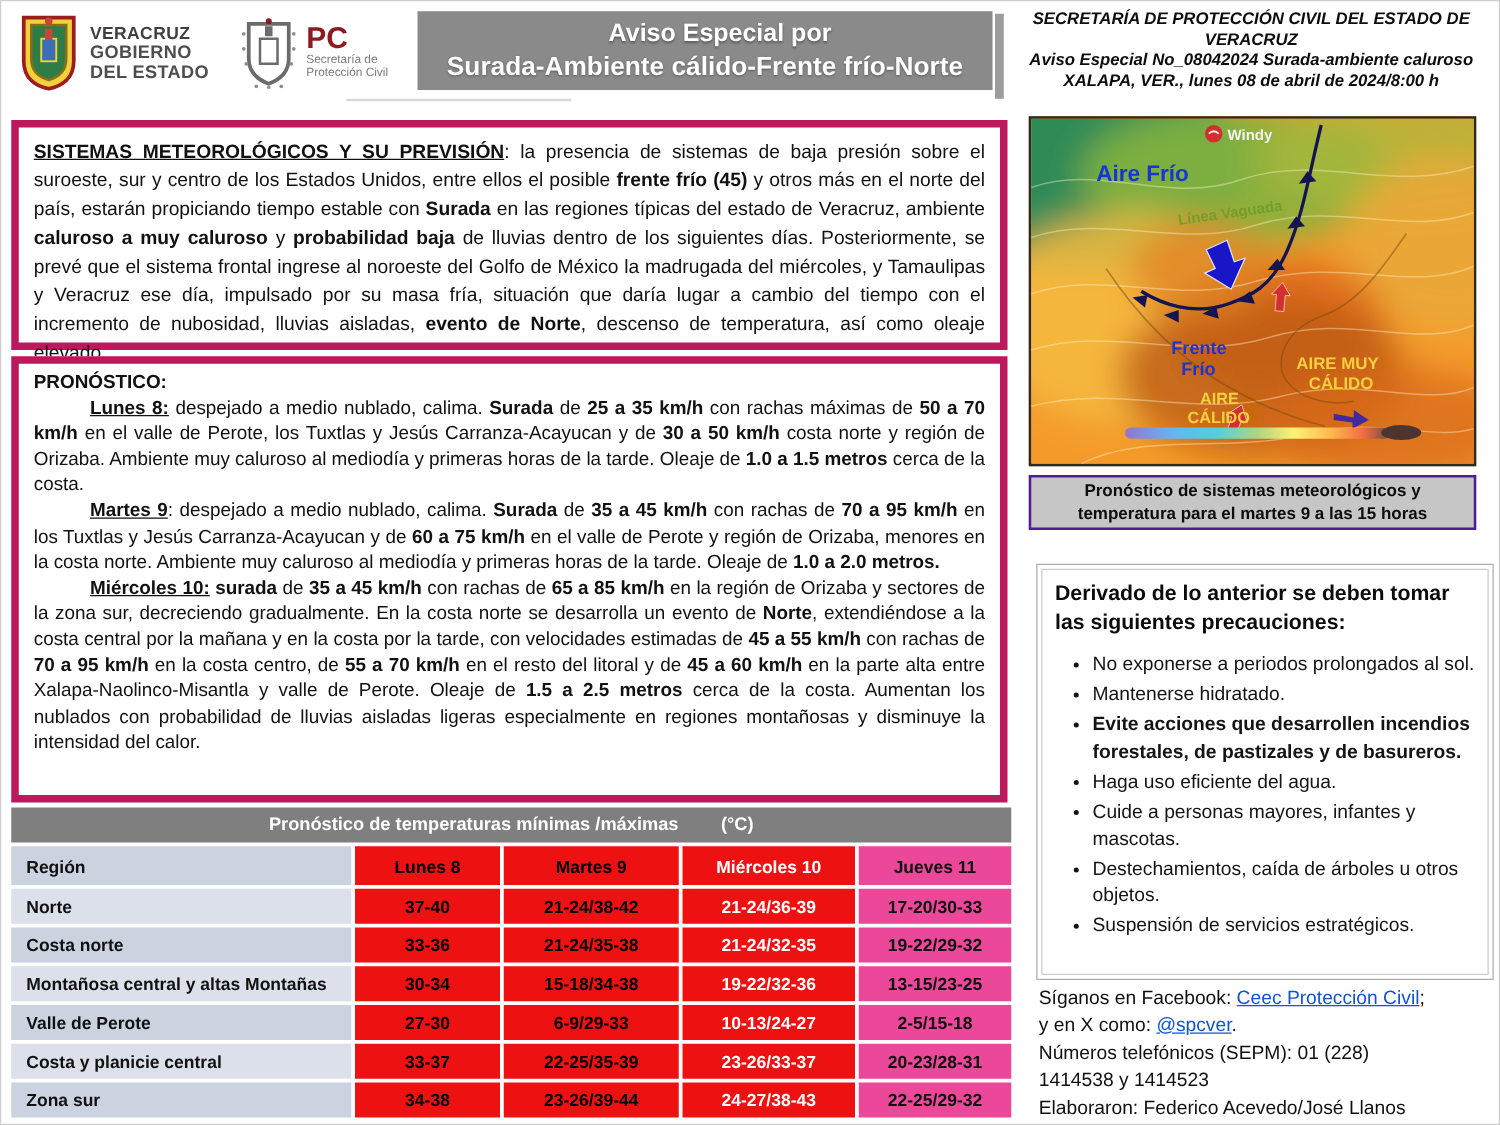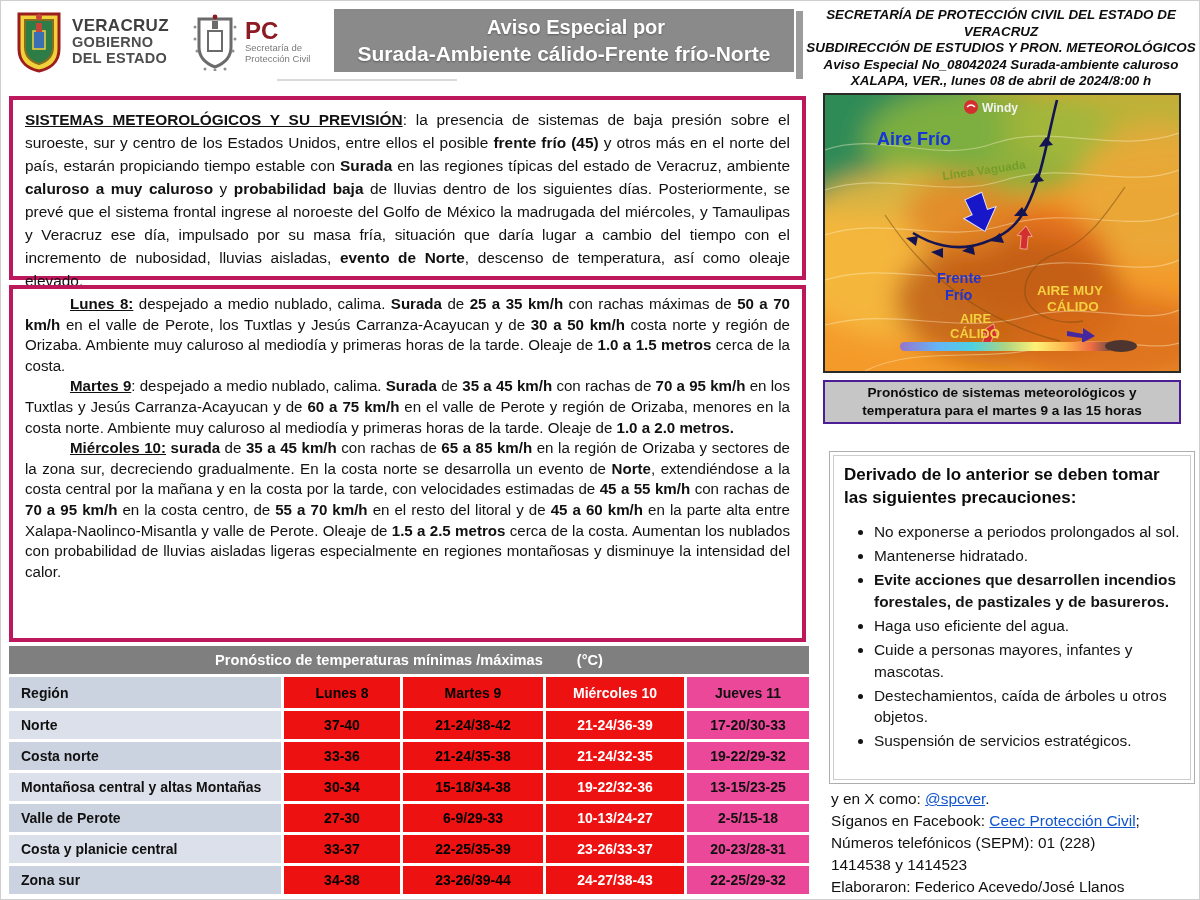--- a/index.html
+++ b/index.html
@@ -3,37 +3,37 @@
 <meta charset="utf-8">
 <style>
   html,body{margin:0;padding:0;background:#e8e8e8;}
   #page{position:relative;width:1200px;height:900px;background:#ffffff;
         font-family:"Liberation Sans", sans-serif;color:#111;overflow:hidden;
         border:1px solid #cfcfcf;box-sizing:border-box;}
 
   
   .logo-ver{position:absolute;left:14px;top:10px;display:flex;align-items:center;}
   .logo-ver .txt{margin-left:9px;font-weight:bold;color:#4d4d4d;line-height:16px;font-size:14.5px;letter-spacing:.3px;}
-  .logo-ver .txt .l1{font-size:17px;color:#3f3f3f;}
+  .logo-ver .txt .l1{font-size:14px;color:#3f3f3f;}
   .logo-pc{position:absolute;left:192px;top:12px;display:flex;align-items:center;}
   .logo-pc .txt{margin-left:8px;}
   .logo-pc .abbr{font-weight:bold;color:#8d1b24;font-size:24px;line-height:22px;}
   .logo-pc .sub{font-size:9.5px;color:#7a7a7a;line-height:11px;}
   .hdr-rule{position:absolute;left:276px;top:78px;width:180px;height:2px;background:#d9d9d9;}
   .title-box{position:absolute;left:333px;top:8px;width:460px;height:63px;background:#8a8a8a;
              color:#fff;text-align:center;display:flex;flex-direction:column;justify-content:center;
              text-shadow:0 1px 2px rgba(0,0,0,.35);}
   .title-box .t1{font-size:20px;font-weight:bold;line-height:26px;margin-left:24px;}
   .title-box .t2{font-size:21px;font-weight:bold;line-height:28px;}
   .hdr-bar{position:absolute;left:795px;top:10px;width:7px;height:68px;background:#9c9c9c;}
   .org-block{position:absolute;left:804px;top:6px;width:392px;text-align:center;
              font-weight:bold;font-size:13.4px;line-height:16.6px;color:#0d0d0d;font-style:italic;}
 
   
-  .box{position:absolute;left:8px;width:797px;border:4px solid #be185d;box-sizing:border-box;background:#fff;}
+  .box{position:absolute;left:8px;width:797px;border:6px solid #be185d;box-sizing:border-box;background:#fff;}
   .box1{top:95px;height:184px;padding:8px 12px;}
   .box2{top:284px;height:357px;padding:5px 12px;}
   .just{margin:0;text-align:justify;}
   .box1 .just{font-size:15.4px;line-height:23px;}
   .box2 p{font-size:15.1px;line-height:20.6px;margin:0;text-align:justify;}
   .fc-head{font-weight:bold;}
   .ind{text-indent:45px;}
 
   
   .temps{position:absolute;left:8px;top:645px;width:800px;}
@@ -115,30 +115,30 @@
 
   <div class="title-box">
     <div class="t1">Aviso Especial por</div>
     <div class="t2">Surada-Ambiente cálido-Frente frío-Norte</div>
   </div>
 
   <div class="hdr-bar"></div>
 
   <div class="org-block">
     <div>SECRETARÍA DE PROTECCIÓN CIVIL DEL ESTADO DE VERACRUZ</div>
-    <div>SUBDIRECCIÓN DE ESTUDIOS Y PRON. METEOROLÓGICOS</div>
     <div>Aviso Especial No_08042024 Surada-ambiente caluroso</div>
     <div>XALAPA, VER.,  lunes 08 de  abril de 2024/8:00 h</div>
   </div>
 
   <div class="box box1">
     <p class="just"><span style="font-weight: bold; text-decoration: underline;">SISTEMAS METEOROLÓGICOS Y SU PREVISIÓN</span><span>: la presencia de sistemas de baja presión sobre el suroeste, sur y centro de los Estados Unidos, entre ellos el posible </span><span style="font-weight: bold;">frente frío (45)</span><span> y otros más en el norte del país, estarán propiciando tiempo estable con </span><span style="font-weight: bold;">Surada</span><span> en las regiones típicas del estado de Veracruz, ambiente </span><span style="font-weight: bold;">caluroso a muy caluroso</span><span> y </span><span style="font-weight: bold;">probabilidad baja</span><span> de lluvias dentro de los siguientes días. Posteriormente, se prevé que el sistema frontal ingrese al noroeste del Golfo de México la madrugada del miércoles, y Tamaulipas y Veracruz ese día, impulsado por su masa fría, situación que daría lugar a cambio del tiempo con el incremento de nubosidad, lluvias aisladas, </span><span style="font-weight: bold;">evento de Norte</span><span>, descenso de temperatura, así como oleaje elevado.</span></p>
   </div>
 
   <div class="box box2">
+    <p class="fc-head">PRONÓSTICO:</p>
     <p class="ind"><span style="font-weight: bold; text-decoration: underline;">Lunes 8:</span><span> despejado a medio nublado, calima. </span><span style="font-weight: bold;">Surada</span><span> de </span><span style="font-weight: bold;">25 a 35 km/h</span><span> con rachas máximas de </span><span style="font-weight: bold;">50 a 70 km/h</span><span> en el valle de Perote, los Tuxtlas y Jesús Carranza-Acayucan y de </span><span style="font-weight: bold;">30 a 50 km/h</span><span> costa norte y región de Orizaba. Ambiente muy caluroso al mediodía y primeras horas de la tarde. Oleaje de </span><span style="font-weight: bold;">1.0 a 1.5 metros</span><span> cerca de la costa.</span></p>
     <p class="ind"><span style="font-weight: bold; text-decoration: underline;">Martes 9</span><span>: despejado a medio nublado, calima. </span><span style="font-weight: bold;">Surada</span><span> de </span><span style="font-weight: bold;">35 a 45 km/h</span><span> con rachas de </span><span style="font-weight: bold;">70 a 95 km/h</span><span> en los Tuxtlas y Jesús Carranza-Acayucan y de </span><span style="font-weight: bold;">60 a 75 km/h</span><span> en el valle de Perote y región de Orizaba, menores en la costa norte. Ambiente muy caluroso al mediodía y primeras horas de la tarde. Oleaje de </span><span style="font-weight: bold;">1.0 a 2.0 metros.</span></p>
     <p class="ind"><span style="font-weight: bold; text-decoration: underline;">Miércoles 10:</span><span> </span><span style="font-weight: bold;">surada</span><span> de </span><span style="font-weight: bold;">35 a 45 km/h</span><span> con rachas de </span><span style="font-weight: bold;">65 a 85 km/h</span><span> en la región de Orizaba y sectores de la zona sur, decreciendo gradualmente. En la costa norte se desarrolla un evento de </span><span style="font-weight: bold;">Norte</span><span>, extendiéndose a la costa central por la mañana y en la costa por la tarde,  con velocidades estimadas de </span><span style="font-weight: bold;">45 a 55 km/h</span><span> con rachas de </span><span style="font-weight: bold;">70 a 95 km/h</span><span> en la costa centro, de </span><span style="font-weight: bold;">55 a 70 km/h</span><span> en el resto del litoral y de </span><span style="font-weight: bold;">45 a 60 km/h</span><span> en la parte alta entre Xalapa-Naolinco-Misantla y valle de Perote. Oleaje de </span><span style="font-weight: bold;">1.5 a 2.5 metros</span><span> cerca de la costa. Aumentan los nublados con probabilidad de lluvias aisladas ligeras especialmente en regiones montañosas y disminuye la intensidad del calor.</span></p>
   </div>
 
   <div class="temps">
     <div class="temps-title">
       <span>Pronóstico de temperaturas  mínimas /máximas</span>
       <span>(°C)</span>
     </div>
@@ -274,20 +274,20 @@
           <li style="font-weight: bold;">Evite acciones que desarrollen incendios forestales, de pastizales y de basureros.</li>
           <li>Haga uso eficiente del agua.</li>
           <li>Cuide a personas mayores, infantes y mascotas.</li>
           <li>Destechamientos, caída de árboles u otros objetos.</li>
           <li>Suspensión de servicios estratégicos.</li>
         </ul>
     </div>
   </div>
 
   <div class="footer">
+    <div><span>Síganos en Facebook: </span><span class="lnk">Ceec Protección Civil</span><span>;</span></div>
     <div><span>y en X como: </span><span class="lnk">@spcver</span><span>.</span></div>
-    <div><span>Síganos en Facebook: </span><span class="lnk">Ceec Protección Civil</span><span>;</span></div>
     <div><span>Números telefónicos (SEPM):  01 (228)</span></div>
     <div><span>1414538  y 1414523</span></div>
     <div><span>Elaboraron: Federico Acevedo/José Llanos</span></div>
   </div>
 
 </div>
 
 </body></html>

